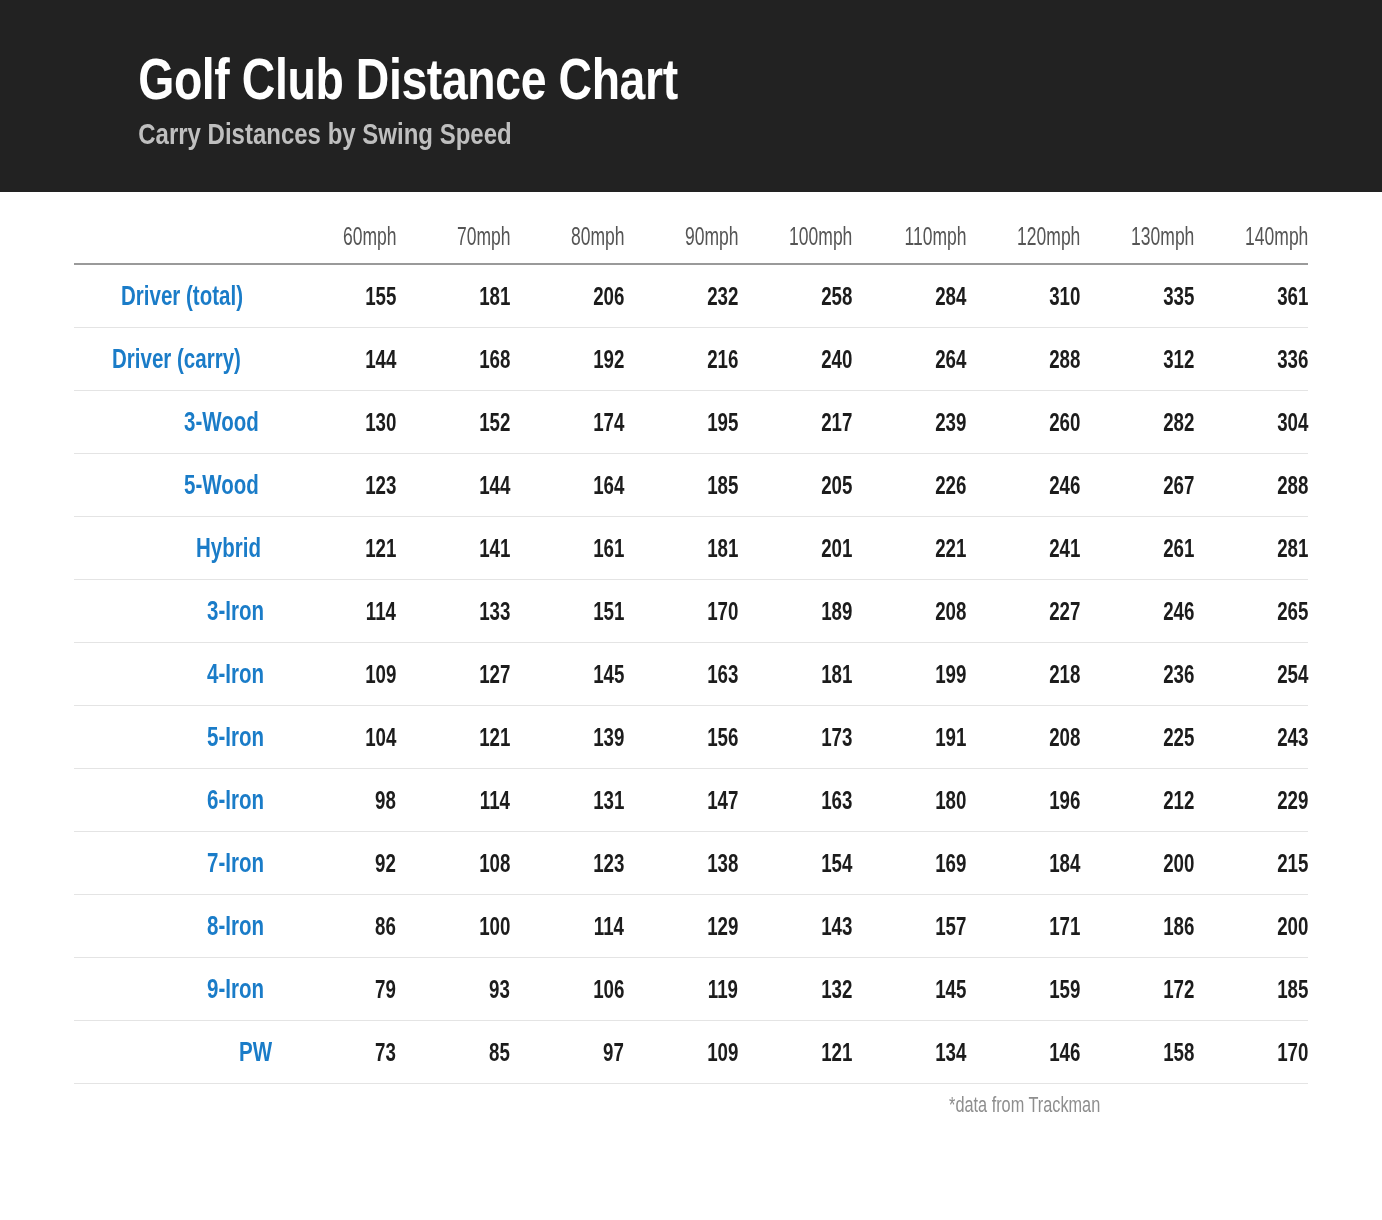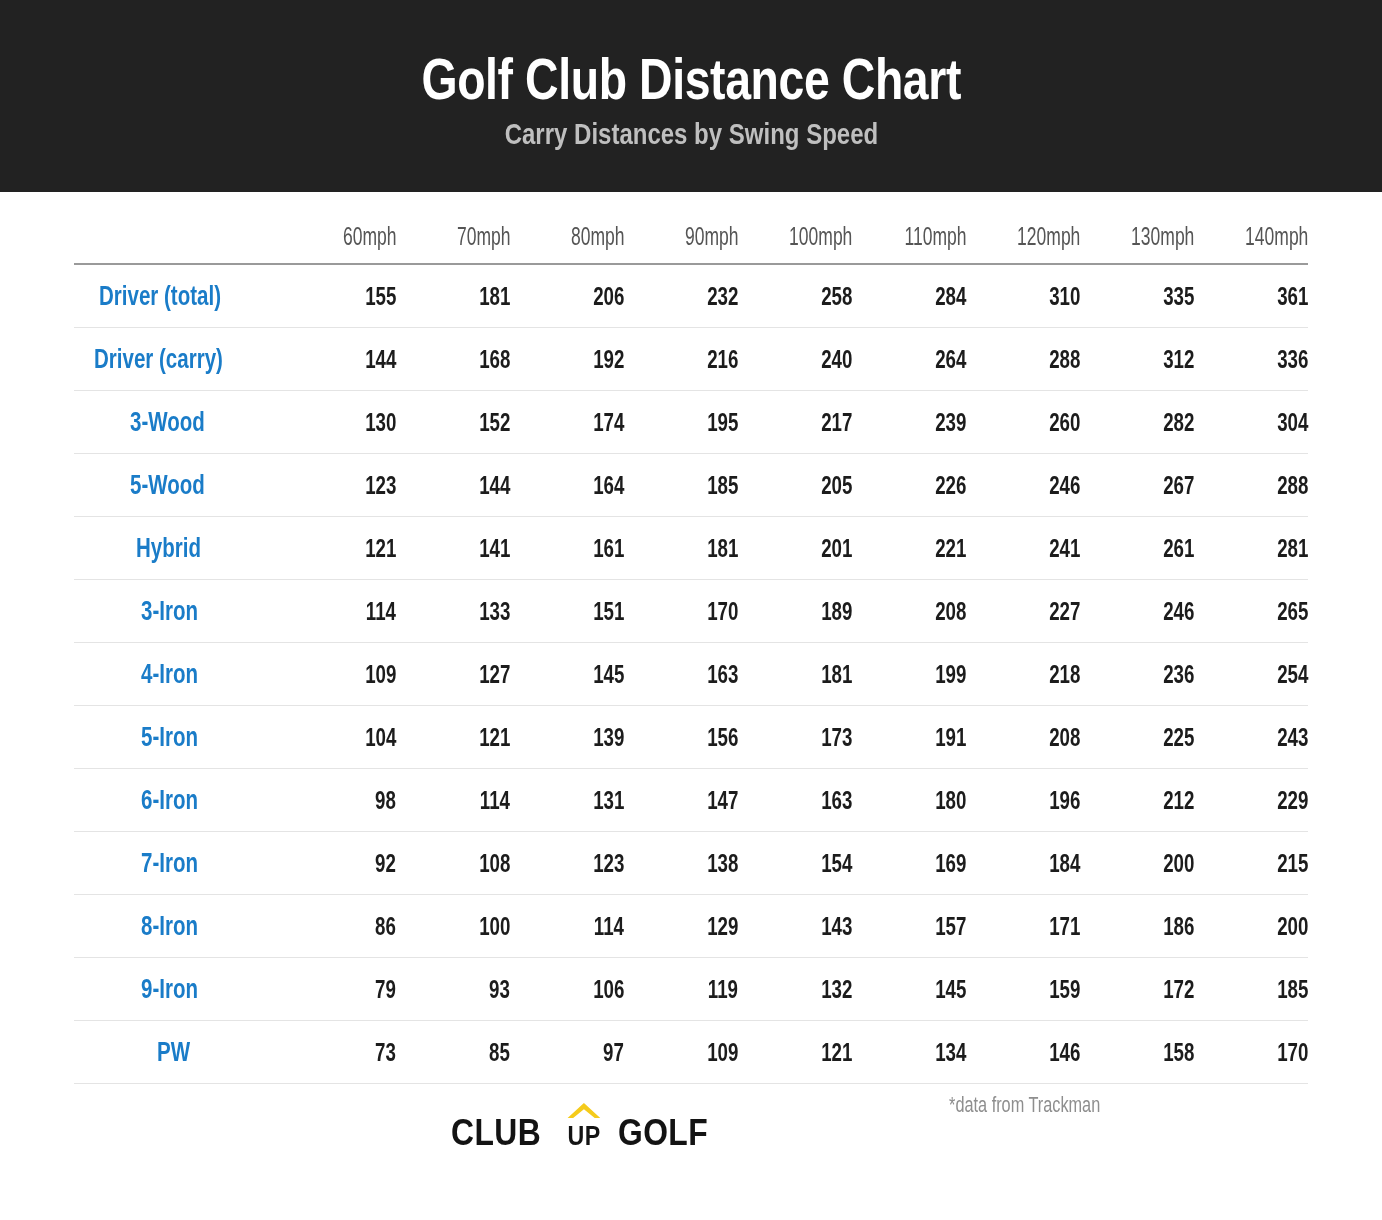--- a/index.html
+++ b/index.html
@@ -15,21 +15,20 @@
   }
 
   
   .header-bar {
     width: 1382px;
     height: 192px;
     background: #222222;
     box-sizing: border-box;
     display: flex;
     flex-direction: column;
-    align-items: center;
     justify-content: center;
     padding-top: 6px;
   }
   .header-title {
     color: #ffffff;
     font-size: 58px;
     font-weight: bold;
     line-height: 1.02;
     letter-spacing: -0.5px;
     transform: scaleX(0.80);
@@ -95,21 +94,21 @@
     text-align: right;
     vertical-align: middle;
   }
   tbody td .val {
     display: inline-block;
     transform: scaleX(0.72);
     transform-origin: right center;
     white-space: nowrap;
   }
   tbody td.club-name {
-    text-align: center;
+    text-align: right;
     color: #1a7cc8;
     font-size: 27px;
     font-weight: bold;
     padding-left: 2px;
   }
   tbody td.club-name .cname {
     display: inline-block;
     transform: scaleX(0.76);
     transform-origin: left center;
     white-space: nowrap;
@@ -374,27 +373,13 @@
           <td><span class="val">170</span></td>
         </tr>
       </tbody>
   </table>
 </div>
 
 <div class="footer">
   <div class="attrib">
     <span class="atxt">*data from Trackman</span>
   </div>
-  <div class="logo">
-    <div class="logo-inner">
-      <span class="logo-word">CLUB</span>
-      <span class="sp"></span>
-      <span class="logo-up">
-        <svg class="logo-chevron" viewBox="0 0 44 18">
-          <path d="M3 17 L22 2 L41 17 L34.5 17 L22 8.2 L9.5 17 Z" fill="#f5cb1b"></path>
-        </svg>
-        <span>UP</span>
-      </span>
-      <span class="sp"></span>
-      <span class="logo-word">GOLF</span>
-    </div>
-  </div>
 </div>
 
 </body></html>

